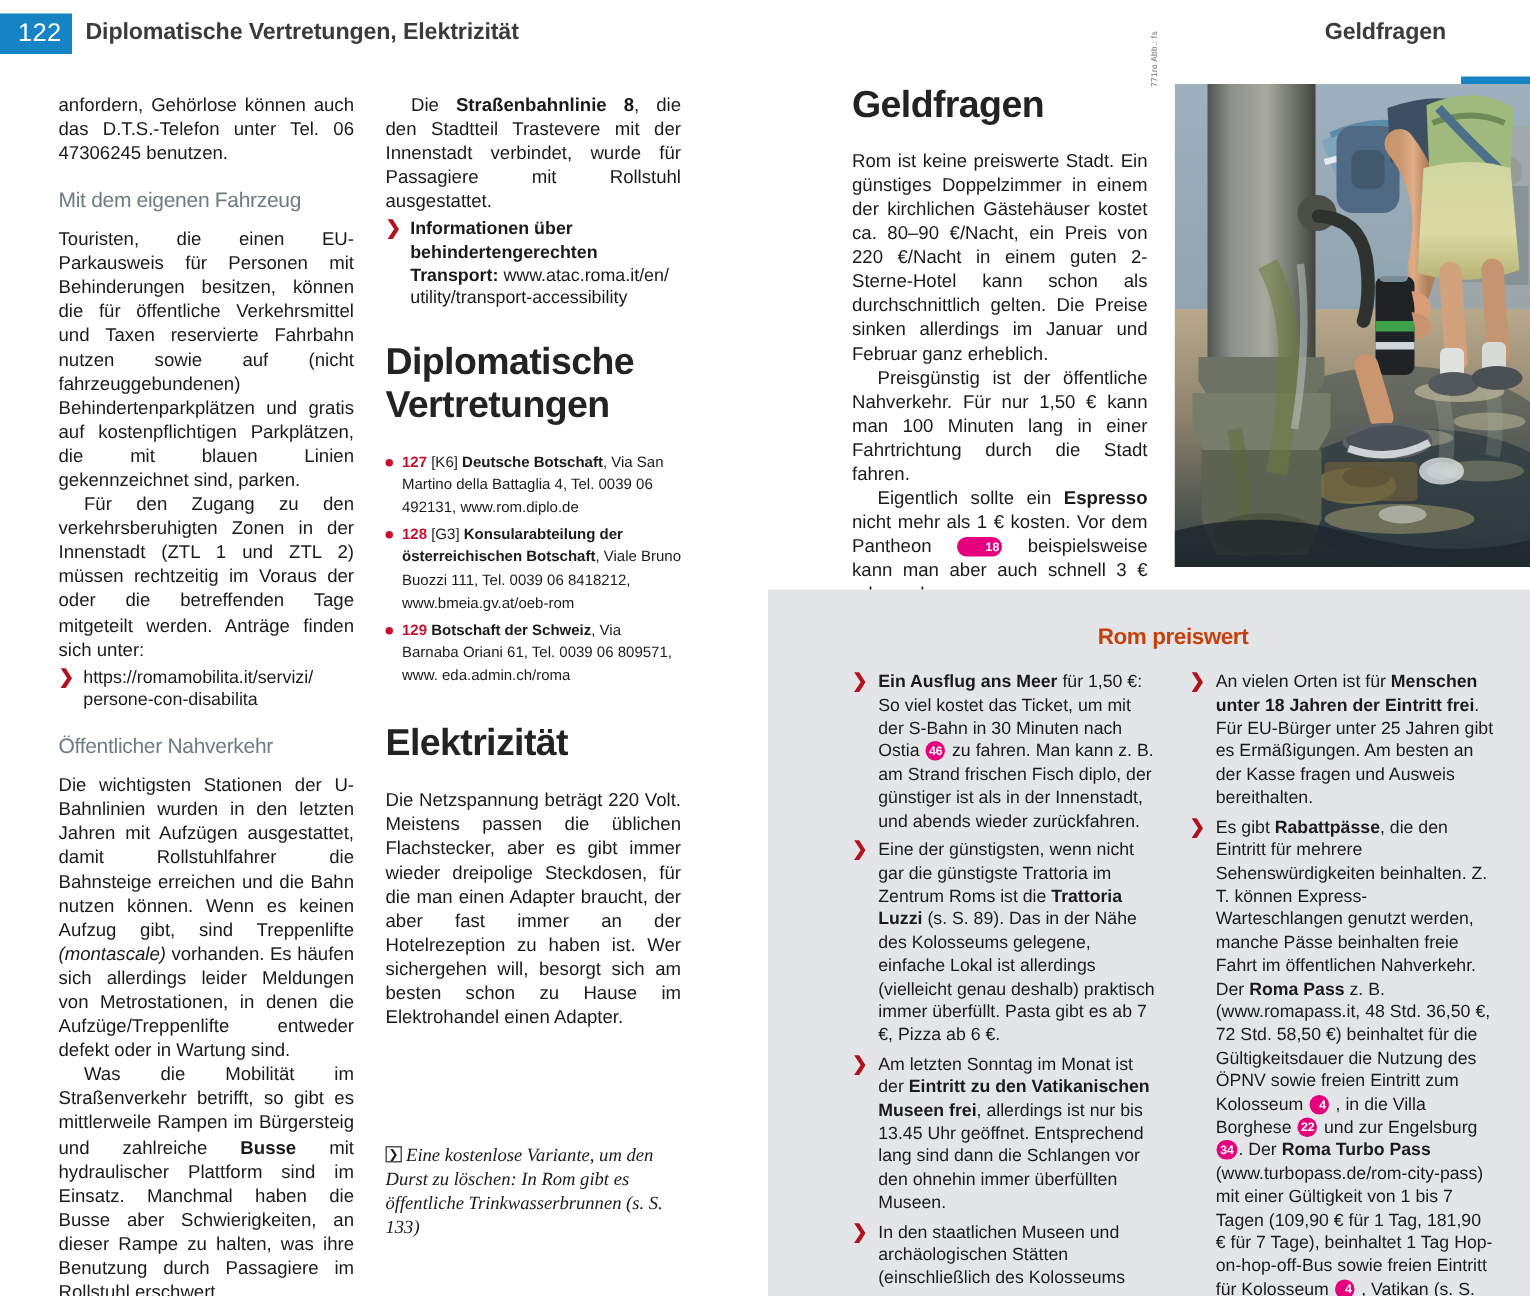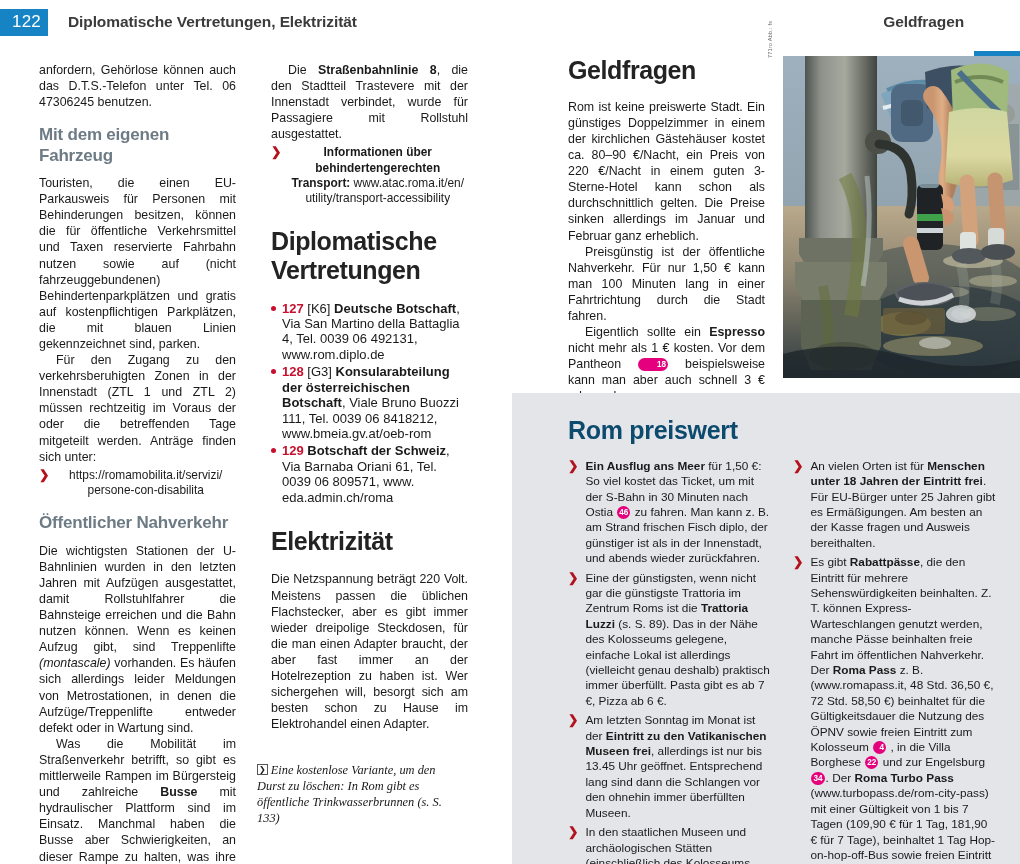--- a/index.html
+++ b/index.html
@@ -19,21 +19,21 @@
   .header { position: absolute; top: 0; left: 0; width: 1020px; height: 42px; }
   .hdr-left { position: absolute; left: 0; top: 9px; display: flex; align-items: stretch; }
   .folio-box {
     background: #1683c4; color: #ffffff;
     font-weight: normal; font-size: 17px;
     padding: 3px 7px 4px 12px; line-height: 1.15;
     letter-spacing: .2px;
   }
   .hdr-title {
     font-size: 15.5px; font-weight: bold; color: #3b3b3b;
-    padding: 4px 0 0 20px; letter-spacing: -0.1px;
+    padding: 4px 0 0 9px; letter-spacing: -0.1px;
     white-space: nowrap;
   }
   .hdr-right { position: absolute; right: 0; top: 9px; display: flex; align-items: stretch; }
   .hdr-right .hdr-title { padding: 4px 10px 0 0; }
   .hdr-right .folio-box { padding: 3px 12px 4px 5px; margin-top: 42px; }
 
   
   .col {
     position: absolute;
     font-size: 12.4px;
@@ -41,26 +41,26 @@
   }
   .col p {
     margin: 0;
     text-align: justify;
     text-justify: inter-word;
     hyphens: manual;
   }
   .col p.indent { text-indent: 17px; }
 
   .col-1 { left: 39px; top: 62px; width: 197px; }
-  .col-2 { left: 271px; top: 62px; width: 197px; }
+  .col-2 { left: 257px; top: 62px; width: 197px; }
   .col-3 { left: 568px; top: 56px; width: 197px; }
 
   
   h2.sub {
-    font-size: 17px; font-weight: bold; color: #6d7b85;
+    font-size: 14px; font-weight: normal; color: #6d7b85;
     margin: 15px 0 9px 0; line-height: 1.2;
     letter-spacing: -0.2px;
   }
   h1.sec {
     font-size: 25px; font-weight: bold; color: #232323;
     margin: 20px 0 15px 0; line-height: 1.18;
     letter-spacing: -0.4px;
   }
   h1.sec.tight { margin-top: 22px; }
   h1.geld {
@@ -70,27 +70,27 @@
 
   
   .arrow-item {
     display: flex; gap: 6px; margin-top: 3px;
     font-size: 11.9px; line-height: 15.3px;
   }
   .arrow-item .ar {
     color: #b3121d; font-weight: bold; font-size: 12.5px;
     flex: 0 0 auto; line-height: 15.3px;
   }
-  .arrow-item .txt { flex: 1 1 auto; text-align: center; }
+  .arrow-item .txt { flex: 1 1 auto; }
   .arrow-item .txt b { font-weight: bold; }
 
   
   .marker-item {
     position: relative; padding-left: 11px;
-    font-size: 13px; line-height: 15.4px; margin-top: 2px;
+    font-size: 10px; line-height: 15.4px; margin-top: 2px;
   }
   .marker-dot {
     position: absolute; left: 0; top: 5px;
     width: 5px; height: 5px; border-radius: 50%;
     background: #c8102e;
   }
   .mnum { color: #c8102e; font-weight: bold; }
   .marker-item b { font-weight: bold; }
 
   
@@ -116,22 +116,22 @@
   }
 
   
   .infobox {
     position: absolute; left: 512px; top: 393px;
     width: 508px; height: 471px;
     background: #e3e5e9;
     padding: 23px 24px 0 56px;
   }
   .infobox h2 {
-    font-size: 25px; font-weight: bold; color: #0c4a6e;
-    margin: 0 0 14px 0; letter-spacing: -0.3px; line-height: 1.15;
+    font-size: 15px; font-weight: bold; color: #c2410c;
+    margin: 0 0 14px 0; letter-spacing: -0.3px; line-height: 1.15; text-align: center;
   }
   .ib-cols { display: flex; gap: 22px; }
   .ib-col { width: 210px; }
   .ib-item {
     display: flex; gap: 7px; margin-bottom: 4px;
     font-size: 11.8px; line-height: 15.4px;
   }
   .ib-item .ar { color: #b3121d; font-weight: bold; font-size: 12.5px; flex: 0 0 auto; }
   .ib-item .txt { flex: 1 1 auto; }
   .ib-item b { font-weight: bold; }
@@ -216,21 +216,21 @@
 
   <p>Die Netzspannung beträgt 220 Volt. Meistens passen die üblichen Flachstecker, aber es gibt immer wieder dreipolige Steckdosen, für die man einen Adapter braucht, der aber fast immer an der Hotelrezeption zu haben ist. Wer sichergehen will, besorgt sich am besten schon zu Hause im Elektrohandel einen Adapter.</p>
 </div>
 
 <div class="caption" style="position:absolute; left:257px; top:762px; width:197px;">
   <span class="cap-glyph">❯</span><span>Eine kostenlose Variante, um den Durst zu löschen: In Rom gibt es öffentliche Trinkwasserbrunnen (s. S. 133)</span>
 </div>
 
 <div class="col col-3">
   <h1 class="geld">Geldfragen</h1>
-  <p>Rom ist keine preiswerte Stadt. Ein günstiges Doppelzimmer in einem der kirchlichen Gästehäuser kostet ca. 80–90 €/Nacht, ein Preis von 220 €/Nacht in einem guten 3-Sterne-Hotel kann schon als durchschnittlich gelten. Die Preise sinken allerdings im Januar und Februar ganz erheblich.</p>
+  <p>Rom ist keine preiswerte Stadt. Ein günstiges Doppelzimmer in einem der kirchlichen Gästehäuser kostet ca. 80–90 €/Nacht, ein Preis von 220 €/Nacht in einem guten 2-Sterne-Hotel kann schon als durchschnittlich gelten. Die Preise sinken allerdings im Januar und Februar ganz erheblich.</p>
   <p class="indent">Preisgünstig ist der öffentliche Nahverkehr. Für nur 1,50 € kann man 100 Minuten lang in einer Fahrtrichtung durch die Stadt fahren.</p>
   <p class="indent"><span>Eigentlich sollte ein </span><b>Espresso</b><span> nicht mehr als 1 € kosten. Vor dem Pantheon </span><span class="poi">18</span><span> beispielsweise kann man aber auch schnell 3 € oder mehr</span></p>
 </div>
 
 <div class="photo-wrap">
   <div class="credit">771ro Abb.: fs</div>
   <div class="photo">
     <svg width="237" height="322" viewBox="0 0 237 322" preserveAspectRatio="none">
       <defs>
         <linearGradient id="bgTop" x1="0" y1="0" x2="0" y2="1">

